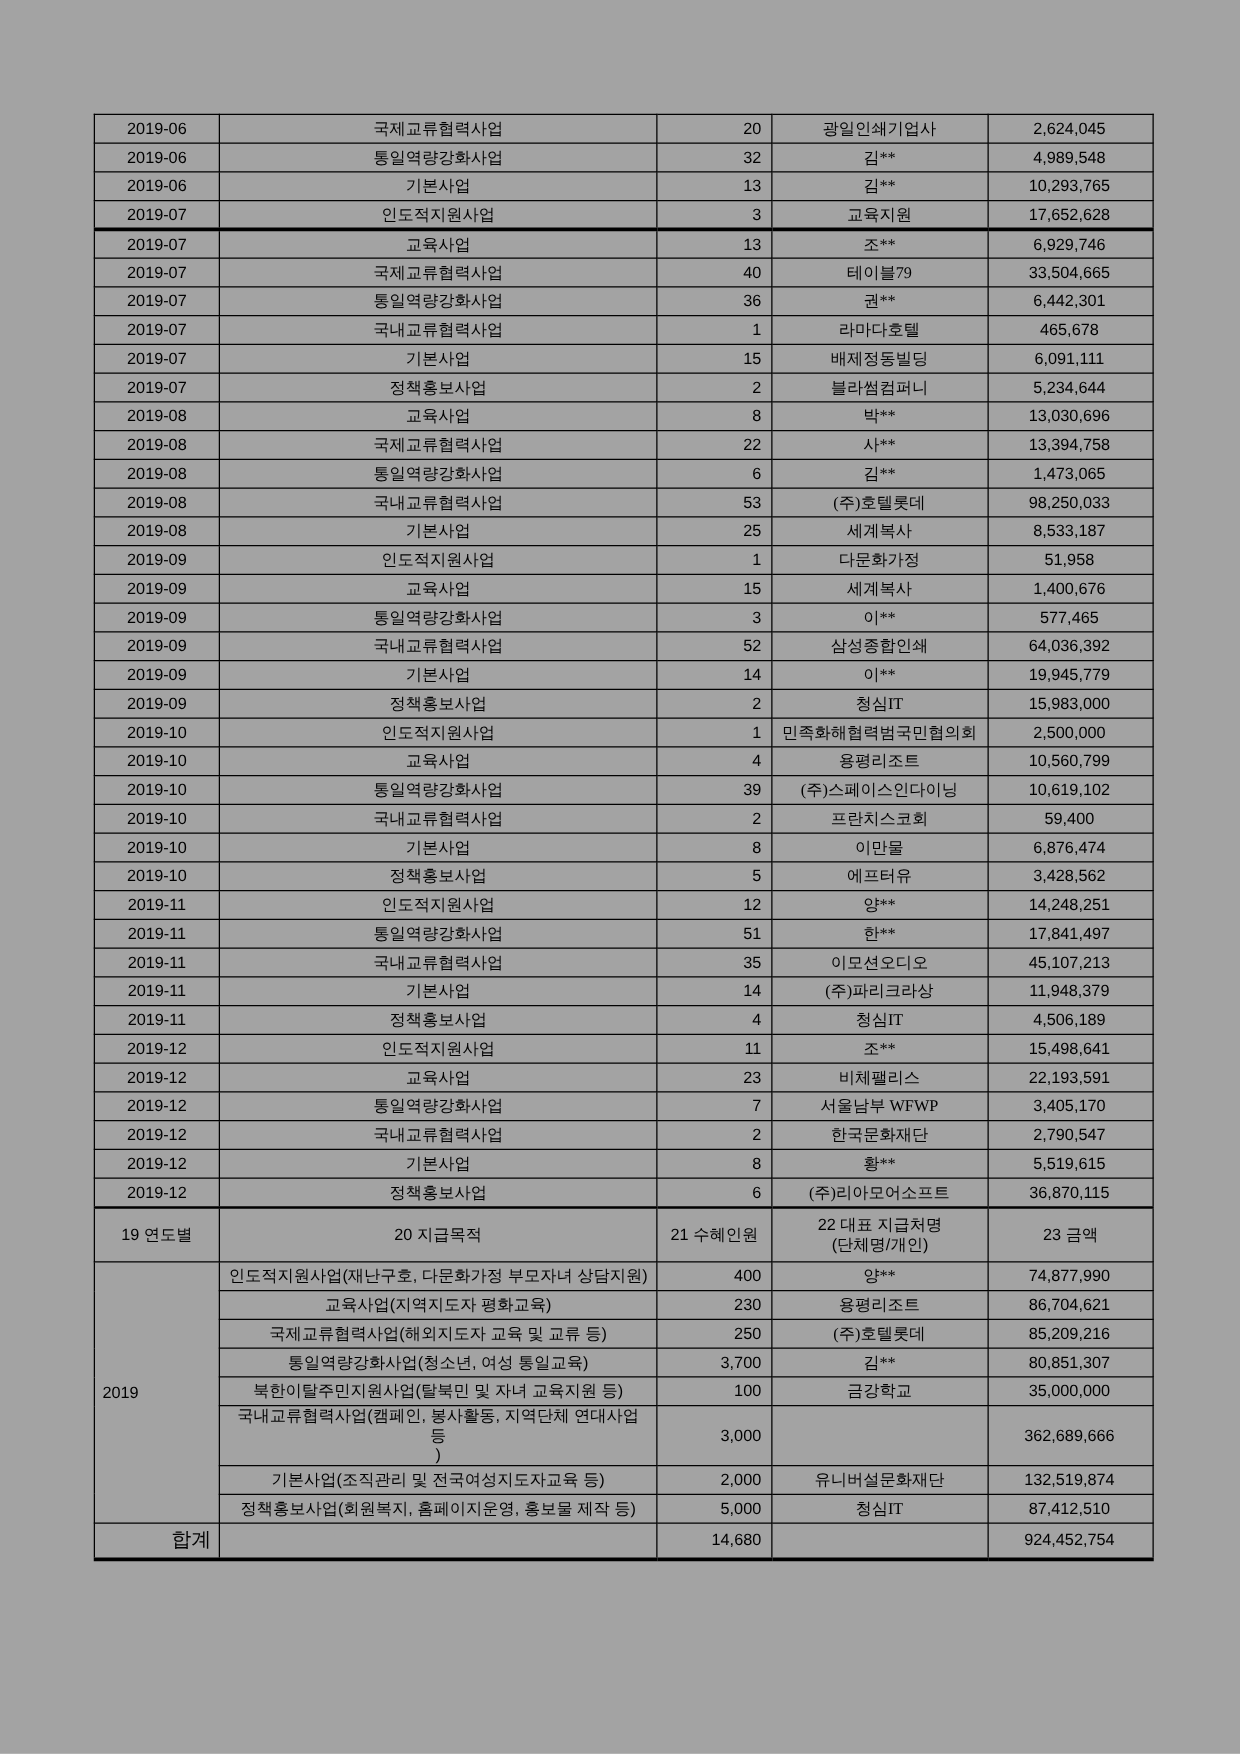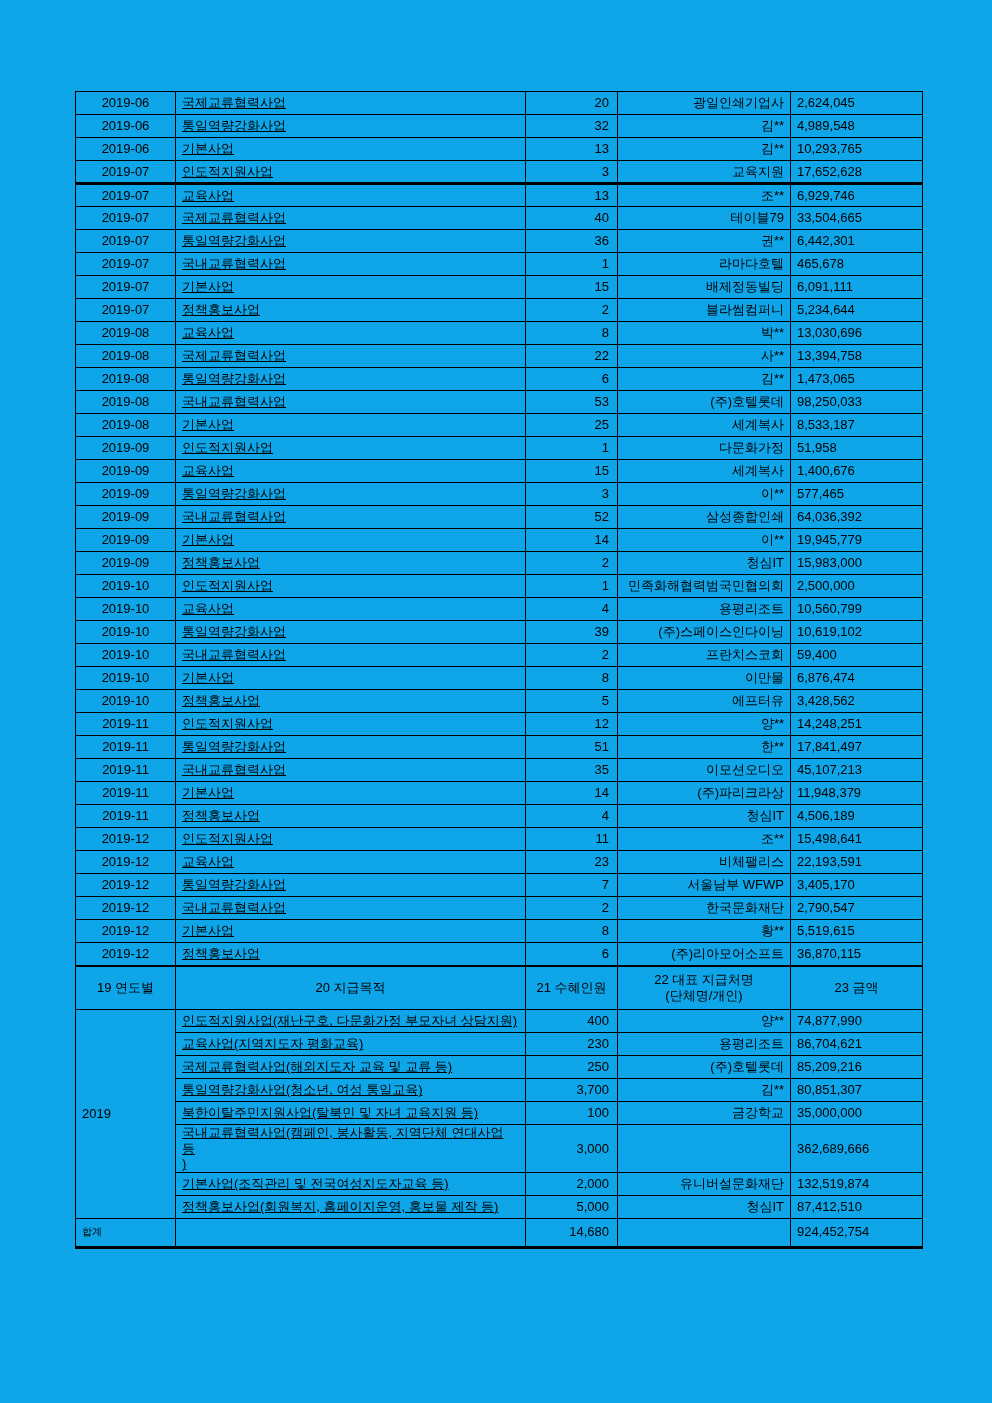--- a/index.html
+++ b/index.html
@@ -1,45 +1,45 @@
 <!DOCTYPE html>
 <html><head>
 <meta charset="utf-8">
 <style>
   * { box-sizing: border-box; }
   html,body { margin:0; padding:0; }
   body {
     width:992px; height:1403px; background:#ffffff; color:#000000;
     font-family:"Liberation Sans","DejaVu Sans",sans-serif;
   }
-  .sheet { position:relative; width:992px; height:1403px; background:#0ea5e9; overflow:hidden; }
+  .sheet { position:relative; width:992px; height:1403px; background:#a3a3a3; overflow:hidden; }
   table.report {
     position:absolute; left:75px; top:91px; width:847px;
     border-collapse:collapse; table-layout:fixed;
   }
   td, th {
     border:1px solid #000;
     font-size:13px; font-weight:normal;
     height:23px; padding:0 6px;
     vertical-align:middle; line-height:1.2;
     overflow:hidden;
   }
   .c-date   { text-align:center; }
-  .c-purpose{ text-align:left; white-space:pre-line;text-decoration:underline; }
+  .c-purpose{ text-align:center; white-space:pre-line; }
   .c-count  { text-align:right; padding-right:8px; }
-  .c-payee  { text-align:right; padding-left:5px; }
-  .c-amount { text-align:left; padding-right:8px; }
+  .c-payee  { text-align:center; padding-left:5px;font-family:Liberation Serif, serif; }
+  .c-amount { text-align:center; padding-right:8px; }
   .c-year   { }
   tr.thick-bottom td { border-bottom:3px solid #000; }
   tbody.summary-head th {
     height:44px; text-align:center; white-space:pre-line;
     border-top:2px solid #000;
   }
   tbody.total-body td { height:29px; border-bottom:3px solid #000; }
-  .c-total-label { text-align:left; font-size:10px; }
+  .c-total-label { text-align:right; font-size:16px; }
 </style>
 </head>
 <body>
 
 <div class="sheet">
   <table class="report">
     <colgroup>
       <col style="width:100px">
       <col style="width:350px">
       <col style="width:92px">

